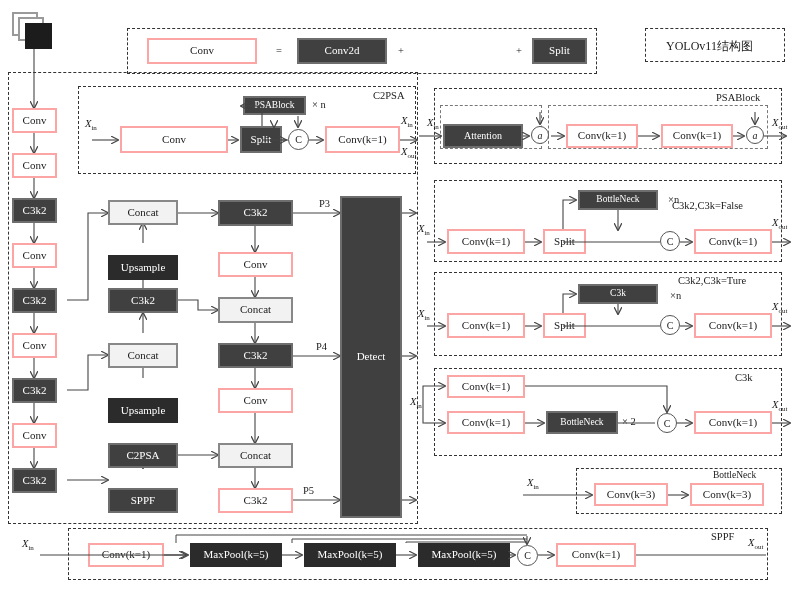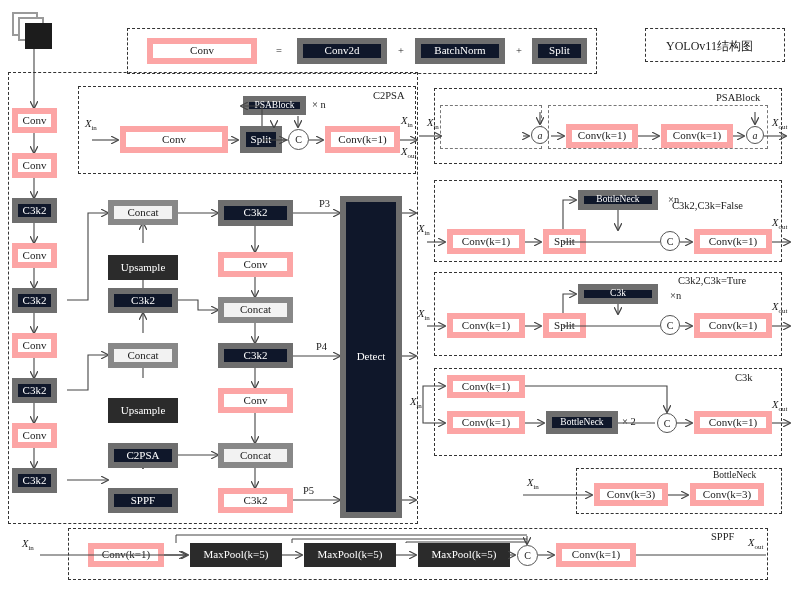--- a/index.html
+++ b/index.html
@@ -1,22 +1,22 @@
 <!DOCTYPE html>
 <html><head>
 <meta charset="utf-8">
 <style>
   html,body{margin:0;padding:0;background:#ffffff;}
   body{width:800px;height:600px;overflow:hidden;
        font-family:"Liberation Serif","DejaVu Serif",serif;color:#1a1a1a;}
   #root{position:relative;width:800px;height:600px;}
-  .box{position:absolute;box-sizing:border-box;border:6px solid #fca5a5;
+  .box{position:absolute;box-sizing:border-box;border:2px solid #fca5a5;
        display:flex;align-items:center;justify-content:center;
        font-size:11px;line-height:1.05;text-align:right;background:#fff;}
-  .box.gray{background:#0f172a;color:#fff;border-color:#6e6e6e;}
+  .box.gray{background:#404040;color:#fff;border-color:#6e6e6e;}
   .box.lgray{background:#f2f2f2;color:#1a1a1a;border-color:#888;}
   .box.black{background:#2b2b2b;color:#fff;border-color:#2b2b2b;}
   .box.white{background:#fff;color:#1a1a1a;}
   .dash{position:absolute;box-sizing:border-box;border:1.4px dashed #333;background:transparent;}
   .dashlite{position:absolute;box-sizing:border-box;border:1.2px dashed #777;background:transparent;}
   .lbl{position:absolute;font-size:10.5px;color:#1a1a1a;white-space:nowrap;}
   .cap{position:absolute;font-size:10.5px;white-space:nowrap;color:#1a1a1a;}
   .circ{position:absolute;box-sizing:border-box;border:1.3px solid #555;border-radius:50%;
         background:#fff;display:flex;align-items:center;justify-content:center;font-size:10px;}
   svg.wires{position:absolute;left:0;top:0;width:800px;height:600px;overflow:visible;pointer-events:none;}
@@ -97,23 +97,20 @@
 
   <div class="dash" style="left:127px;top:28px;width:470px;height:46px;"></div>
   <div class="box white" style="left:147px;top:38px;width:110px;height:26px;">
     <span>Conv</span>
   </div>
   <div class="cap" style="left:276px;top:45px;">=</div>
   <div class="box gray" style="left:297px;top:38px;width:90px;height:26px;">
     <span>Conv2d</span>
   </div>
   <div class="cap" style="left:398px;top:45px;">+</div>
-  <div class="box gray" style="left:415px;top:38px;width:90px;height:26px;">
-    <span>BatchNorm</span>
-  </div>
   <div class="cap" style="left:516px;top:45px;">+</div>
   <div class="box gray" style="left:532px;top:38px;width:55px;height:26px;">
     <span>Split</span>
   </div>
 
   <div class="dash" style="left:645px;top:28px;width:140px;height:34px;"></div>
   <div class="cap" style="left:666px;top:38px;font-size:12px;">YOLOv11结构图</div>
 
   <div class="box white" style="left:12px;top:108px;width:45px;height:25px;">
     <span>Conv</span>
@@ -238,20 +235,23 @@
     </g>
   </svg>
 
   <div class="dash" style="left:434px;top:88px;width:348px;height:76px;"></div>
   <div class="cap" style="left:716px;top:92px;">PSABlock</div>
   <div class="dashlite" style="left:440px;top:105px;width:102px;height:44px;border-top-style:dashed;"></div>
   <div class="dashlite" style="left:548px;top:105px;width:220px;height:44px;"></div>
 
   <div class="lbl" style="left:427px;top:117px;">
     <span class="ital">X</span><span class="sub">in</span></div>
+  <div class="box gray" style="left:443px;top:124px;width:80px;height:24px;">
+    <span style="font-size:10px;">Attention</span>
+    </div>
   <div class="circ" style="left:531px;top:126px;width:18px;height:18px;">
     <span class="ital">a</span>
     </div>
   <div class="box white" style="left:566px;top:124px;width:72px;height:24px;">
     <span>Conv(k=1)</span>
     </div>
   <div class="box white" style="left:661px;top:124px;width:72px;height:24px;">
     <span>Conv(k=1)</span>
     </div>
   <div class="circ" style="left:746px;top:126px;width:18px;height:18px;">

